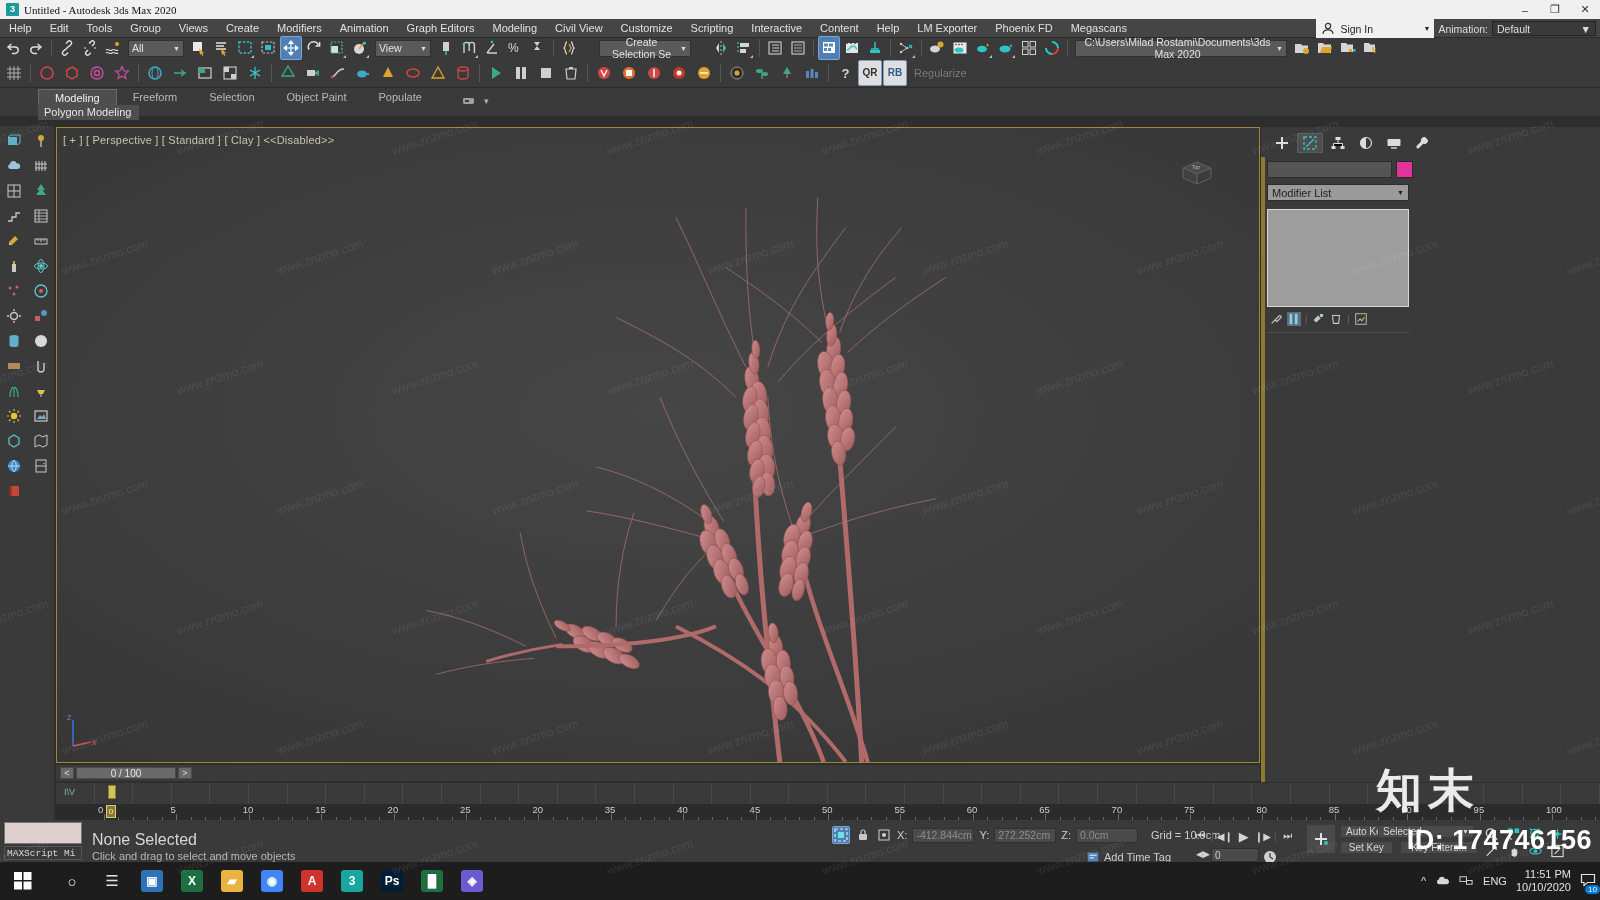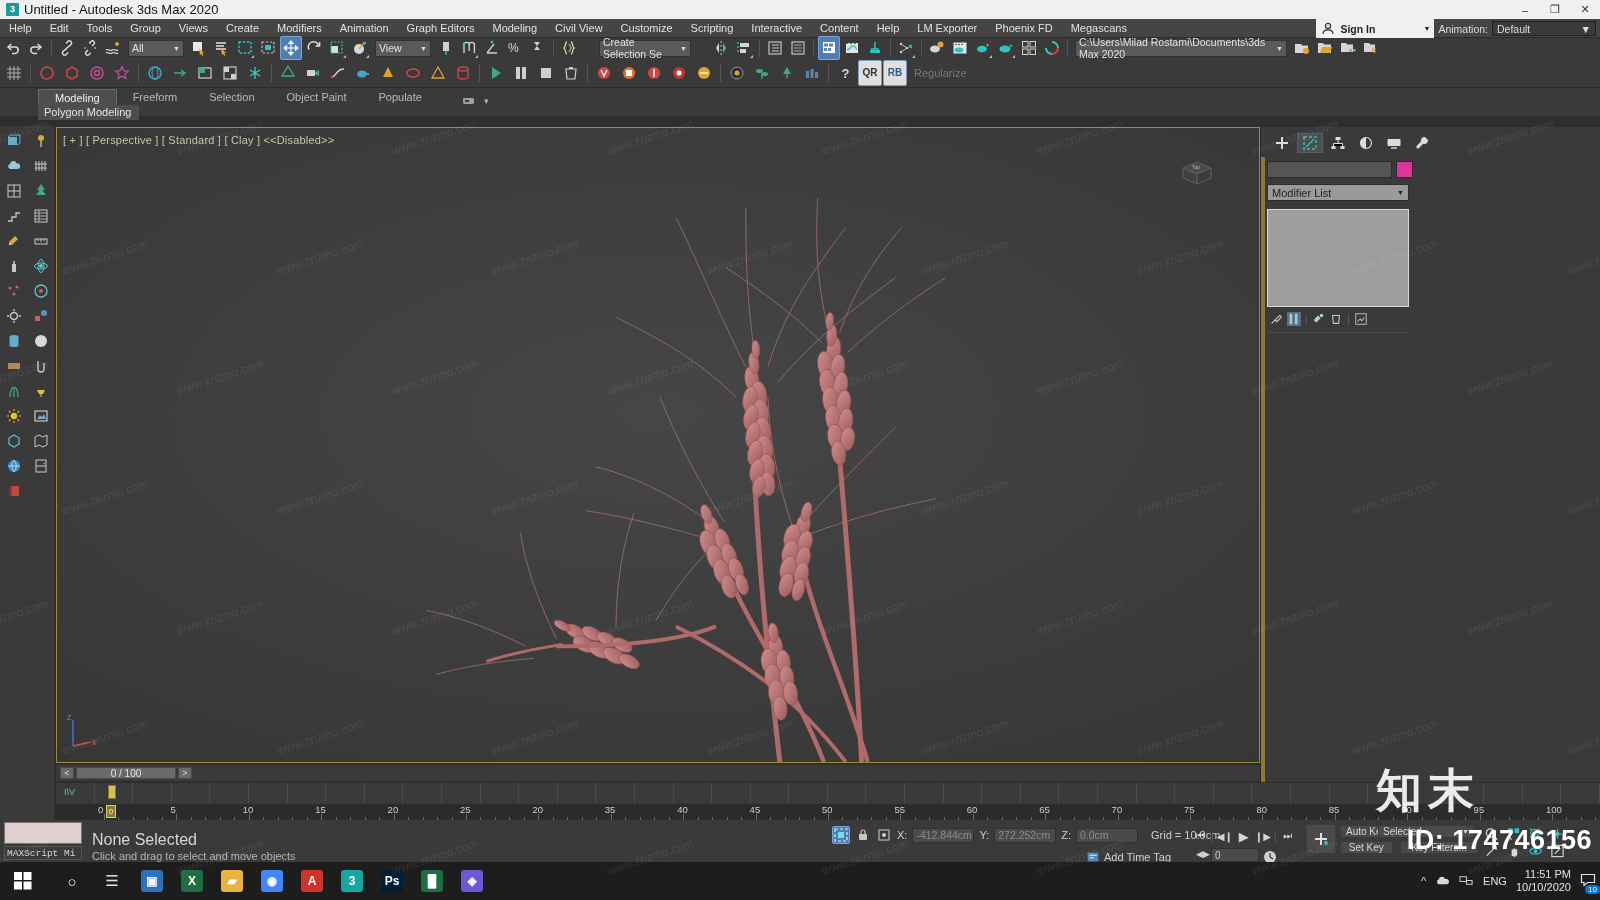--- a/index.html
+++ b/index.html
@@ -17,53 +17,53 @@
   #titlebar {
     height:19px; background:#f0f0f0; color:#000;
     display:flex; align-items:center; position:relative;
     font-size:11px;
   }
   #titlebar .app-icon {
     width:13px; height:13px; margin:0 5px 0 6px;
     background:#1a9a9a; color:#fff; font-size:9px; line-height:13px;
     text-align:center; border-radius:1px; font-weight:bold;
   }
-  #titlebar .title { font-size:13px; color:#111; }
+  #titlebar .title { font-size:11px; color:#111;font-family:Liberation Serif, serif; }
   .win-btns { position:absolute; right:0; top:0; height:19px; display:flex; }
   .win-btns div {
     width:30px; height:19px; display:flex; align-items:center; justify-content:center;
     font-size:11px; color:#333;
   }
 
   
   #menubar {
     height:19px; background:#454545; display:flex; align-items:center;
     border-bottom:1px solid #2b2b2b; position:relative;
   }
   #menubar .mi {
     padding:0 9px; height:19px; line-height:19px; color:#e2e2e2; font-size:11px;
     white-space:nowrap; cursor:default;
   }
   .menu-right { position:absolute; right:4px; top:0; height:19px; display:flex; align-items:center; gap:4px; }
   .signin {
     background:#f0f0f0; color:#222; height:19px; display:flex; align-items:center;
-    padding:0 4px; font-size:10.5px; min-width:118px; justify-content:space-between;font-weight:bold;
+    padding:0 4px; font-size:10.5px; min-width:118px; justify-content:space-between;
   }
   .signin .si-l { display:flex; align-items:center; gap:4px; }
   .signin .caret { font-size:7px; }
   .ws-label { color:#ddd; font-size:10.5px; }
   .ws-combo {
     background:#3a3a3a; border:1px solid #222; color:#ddd; height:15px;
     width:104px; font-size:10.5px; display:flex; align-items:center;
     padding:0 4px; justify-content:space-between;
   }
 
   
   .toolbar { background:#3a3a3a; display:flex; align-items:center; gap:1px; padding:0 2px; }
-  #toolbar1 { height:20px; }
+  #toolbar1 { height:20px;text-align:center; }
   #toolbar2 { height:30px; border-bottom:1px solid #2b2b2b; }
   .tb-btn {
     width:22px; height:24px; display:flex; align-items:center; justify-content:center;
     border:1px solid transparent; border-radius:2px; position:relative;
     color:#cfcfcf;
   }
   #toolbar2 .tb-btn { width:24px; height:26px; }
   .tb-btn.active { background:#4f7fb5; border-color:#7aa6d6; }
   .tb-btn.act2 { background:#dfdfdf; border:1px solid #7d9fc4; color:#333; }
   .tb-sep { width:1px; height:18px; background:#555; margin:0 3px; }

